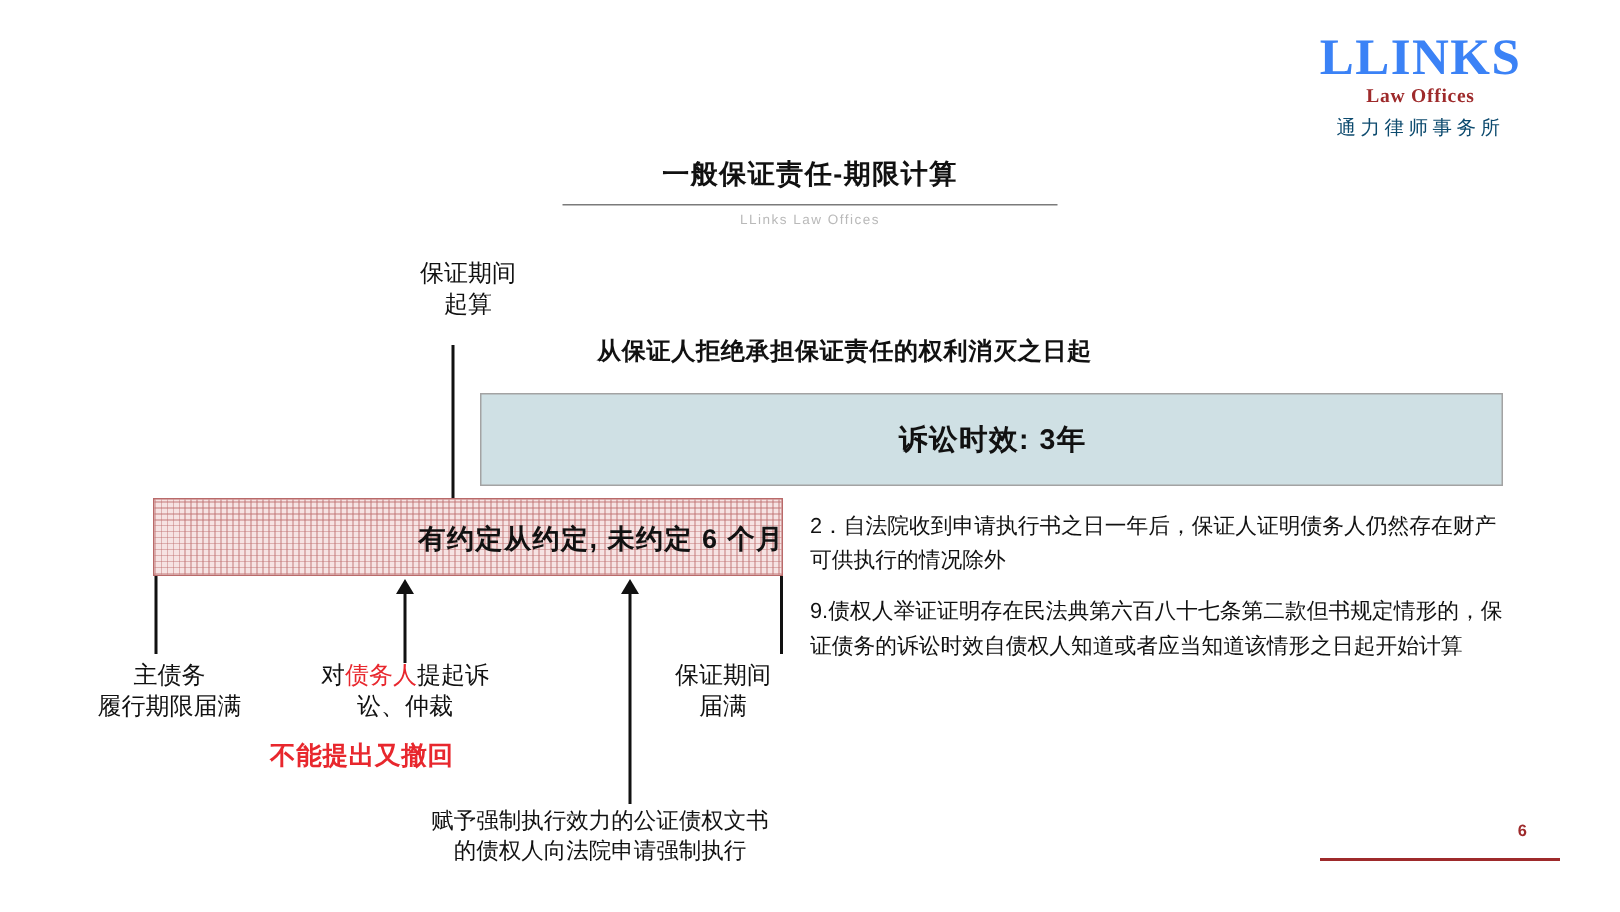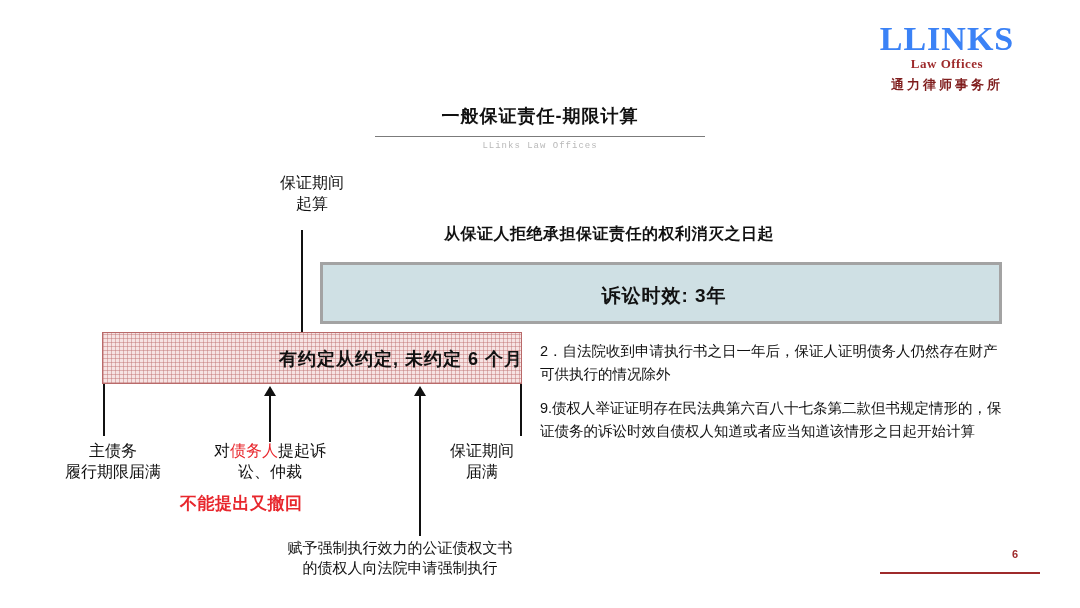--- a/index.html
+++ b/index.html
@@ -40,22 +40,22 @@
   .logo-sub {
     font-family: "Liberation Serif", serif;
     font-weight: bold;
     font-size: 13px;
     color: #9e2a2b;
     margin-top: 1px;
     letter-spacing: 0.5px;
   }
   .logo-cn {
     font-size: 13px;
-    font-weight: bold;
-    color: #7f1d1d;
+    font-weight: normal;
+    color: #0c4a6e;
     margin-top: 8px;
     letter-spacing: 3px;
   }
 
   
   .title-block {
     position: absolute;
     left: 0;
     top: 104px;
     width: 1080px;
@@ -71,21 +71,21 @@
     width: 330px;
     height: 1px;
     background: #7b7b7b;
     margin: 8px auto 0 auto;
   }
   .title-sub {
     font-size: 9px;
     color: #b9b9b9;
     letter-spacing: 1px;
     margin-top: 4px;
-    font-family: Liberation Mono, monospace;
+    font-family: Liberation Sans, sans-serif;
   }
 
   
   .label {
     position: absolute;
     font-size: 16px;
     color: #111111;
     line-height: 1.32;
     text-align: center;
     white-space: pre-line;
@@ -98,32 +98,31 @@
   }
 
   .heading-right {
     position: absolute;
     left: 398px;
     top: 224px;
     font-size: 16px;
     font-weight: bold;
     color: #111111;
     letter-spacing: 0.5px;
-    margin-left: 46px;
   }
 
   
   .band-blue {
     position: absolute;
     left: 320px;
     top: 262px;
     width: 682px;
     height: 62px;
     background: #cfe0e4;
-    border: 3px solid #a3a3a3;
+    border: 1px solid #a3a3a3;
     box-sizing: border-box;
   }
   .band-blue-text {
     position: absolute;
     left: 0;
     top: 0;
     width: 682px;
     height: 62px;
     line-height: 62px;
     text-align: center;

